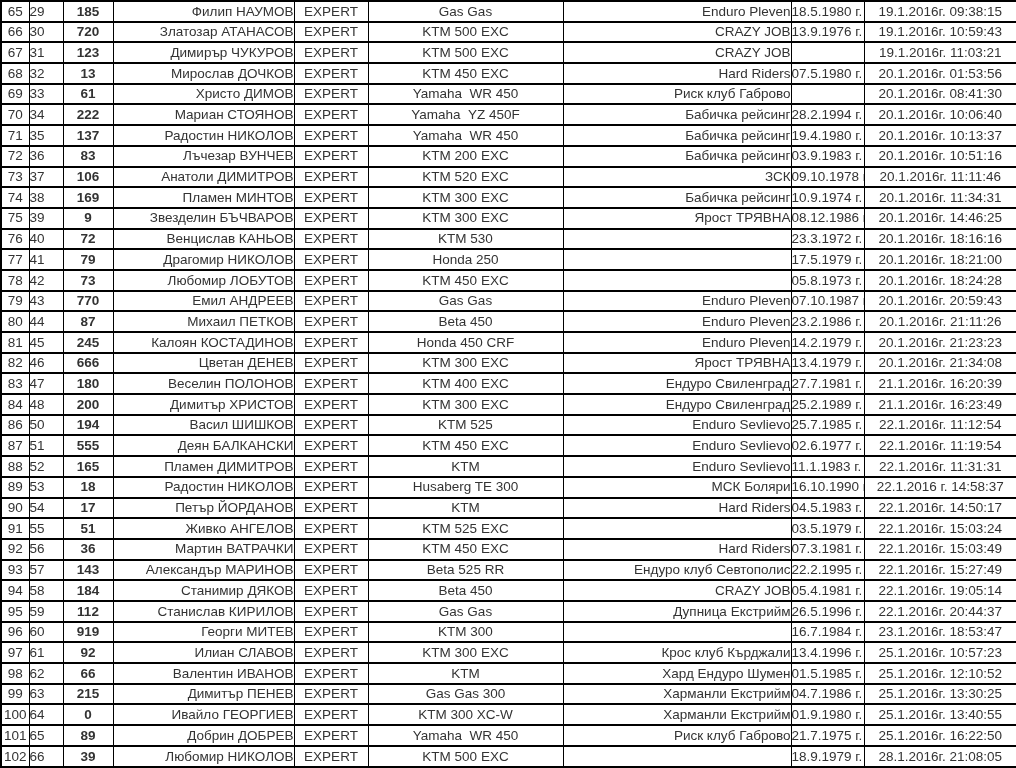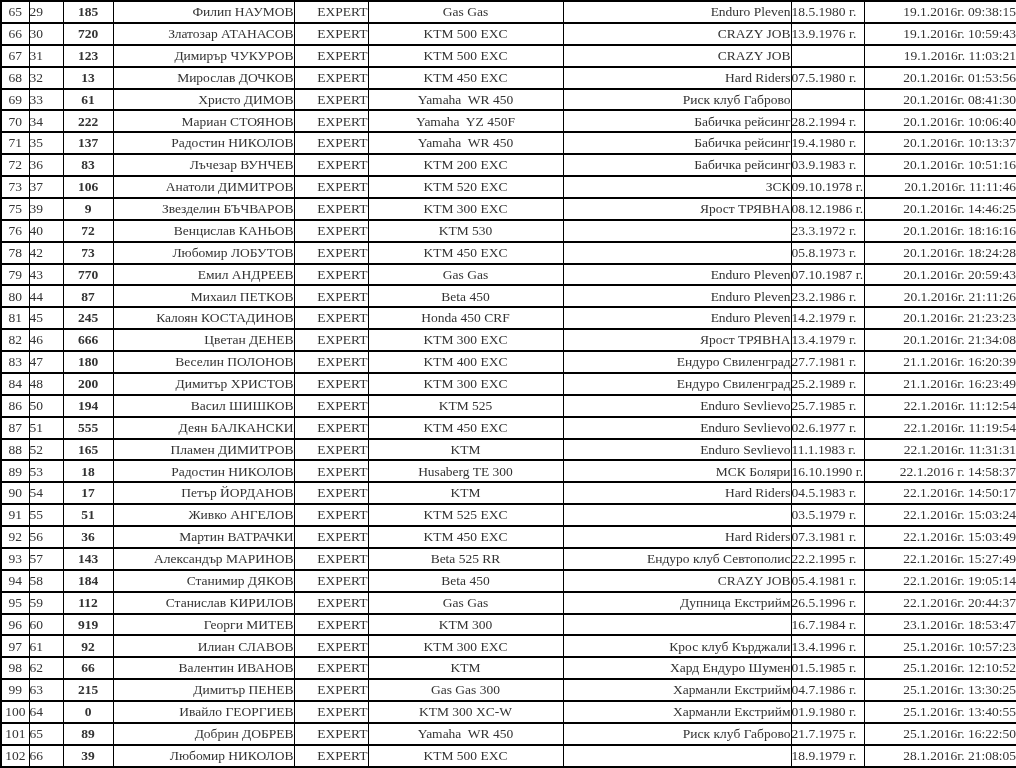--- a/index.html
+++ b/index.html
@@ -3,21 +3,21 @@
 <meta charset="utf-8">
 <style>
   :root{
     --border-color:#000000;
     --text-color:#333333;
     --hl-color:#dd3333;
   }
   html,body{margin:0;padding:0;background:#ffffff;}
   .sheet{
     width:1016px;height:768px;overflow:hidden;background:#ffffff;
-    font-family:Liberation Serif, serif;
+    font-family:Liberation Sans, sans-serif;
   }
   table.reg{
     width:1016px;height:768px;
     border-collapse:collapse;table-layout:fixed;
     border:2px solid var(--border-color);
   }
   table.reg td{
     border-left:1px solid var(--border-color);
     border-right:1px solid var(--border-color);
     border-top:2px solid var(--border-color);
@@ -28,25 +28,25 @@
     white-space:pre;
     overflow:hidden;
     vertical-align:middle;
     height:18px;
     line-height:1;
   }
   td.c-no   {text-align:center;}
   td.c-seq  {text-align:left;padding-right:4px;}
   td.c-num  {text-align:center;font-weight:bold;}
   td.c-name {text-align:right;padding-left:4px;}
-  td.c-cat  {text-align:right;}
+  td.c-cat  {text-align:center;}
   td.c-bike {text-align:center;padding-left:4px;}
   td.c-club {text-align:right;padding-left:4px;}
   td.c-birth{text-align:left;padding-right:4px;}
-  td.c-reg  {text-align:right;}
+  td.c-reg  {text-align:center;}
   td.hl     {color:var(--hl-color);}
 </style>
 </head>
 <body>
 
 <div class="sheet">
   <table class="reg">
     <colgroup>
       <col style="width:28px">
       <col style="width:34px">
@@ -152,40 +152,62 @@
     <td class="c-seq">37</td>
     <td class="c-num">106</td>
     <td class="c-name">Анатоли ДИМИТРОВ</td>
     <td class="c-cat">EXPERT</td>
     <td class="c-bike">KTM 520 EXC</td>
     <td class="c-club">ЗСК</td>
     <td class="c-birth">09.10.1978 г.</td>
     <td class="c-reg">20.1.2016г. 11:11:46</td>
   </tr>
         <tr>
+    <td class="c-no">74</td>
+    <td class="c-seq">38</td>
+    <td class="c-num">169</td>
+    <td class="c-name">Пламен МИНТОВ</td>
+    <td class="c-cat">EXPERT</td>
+    <td class="c-bike">KTM 300 EXC</td>
+    <td class="c-club">Бабичка рейсинг</td>
+    <td class="c-birth">10.9.1974 г.</td>
+    <td class="c-reg">20.1.2016г. 11:34:31</td>
+  </tr>
+        <tr>
     <td class="c-no">75</td>
     <td class="c-seq">39</td>
     <td class="c-num">9</td>
     <td class="c-name">Звезделин БЪЧВАРОВ</td>
     <td class="c-cat">EXPERT</td>
     <td class="c-bike">KTM 300 EXC</td>
     <td class="c-club">Ярост ТРЯВНА</td>
     <td class="c-birth">08.12.1986 г.</td>
     <td class="c-reg">20.1.2016г. 14:46:25</td>
   </tr>
         <tr>
     <td class="c-no">76</td>
     <td class="c-seq">40</td>
     <td class="c-num">72</td>
     <td class="c-name">Венцислав КАНЬОВ</td>
     <td class="c-cat">EXPERT</td>
     <td class="c-bike">KTM 530</td>
     <td class="c-club"></td>
     <td class="c-birth">23.3.1972 г.</td>
     <td class="c-reg">20.1.2016г. 18:16:16</td>
+  </tr>
+        <tr>
+    <td class="c-no">77</td>
+    <td class="c-seq">41</td>
+    <td class="c-num">79</td>
+    <td class="c-name">Драгомир НИКОЛОВ</td>
+    <td class="c-cat">EXPERT</td>
+    <td class="c-bike">Honda 250</td>
+    <td class="c-club"></td>
+    <td class="c-birth">17.5.1979 г.</td>
+    <td class="c-reg">20.1.2016г. 18:21:00</td>
   </tr>
         <tr>
     <td class="c-no">78</td>
     <td class="c-seq">42</td>
     <td class="c-num">73</td>
     <td class="c-name">Любомир ЛОБУТОВ</td>
     <td class="c-cat">EXPERT</td>
     <td class="c-bike">KTM 450 EXC</td>
     <td class="c-club"></td>
     <td class="c-birth">05.8.1973 г.</td>

